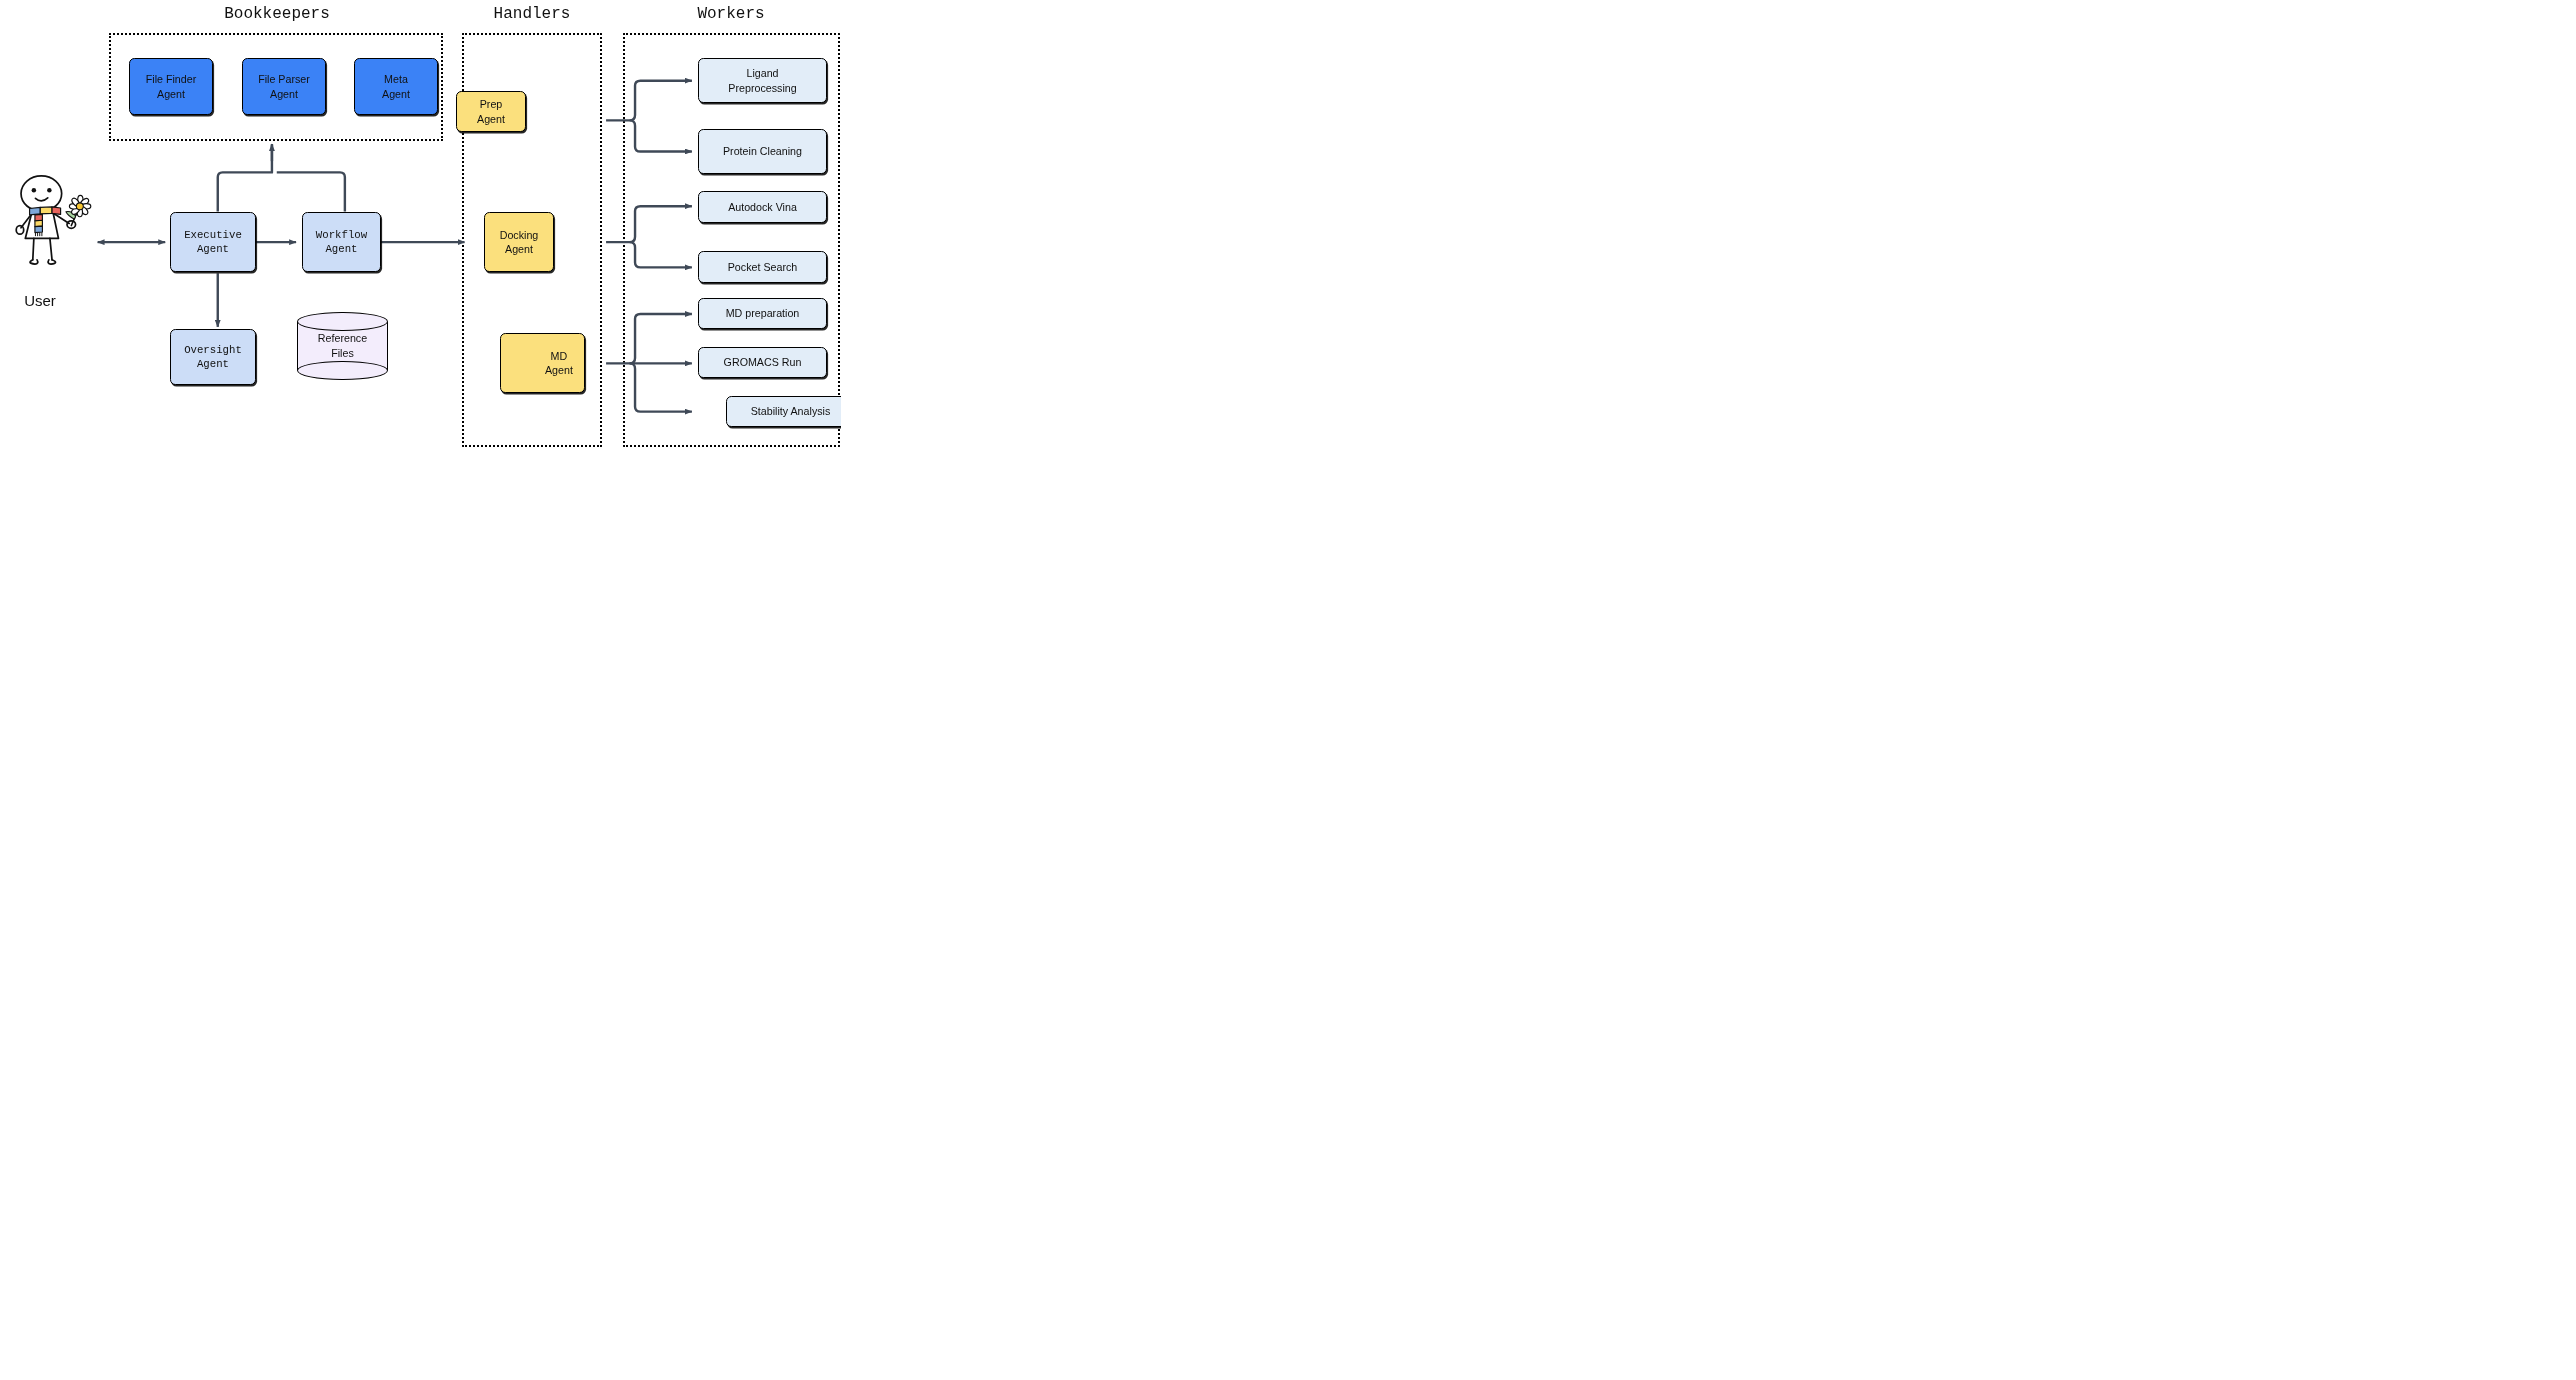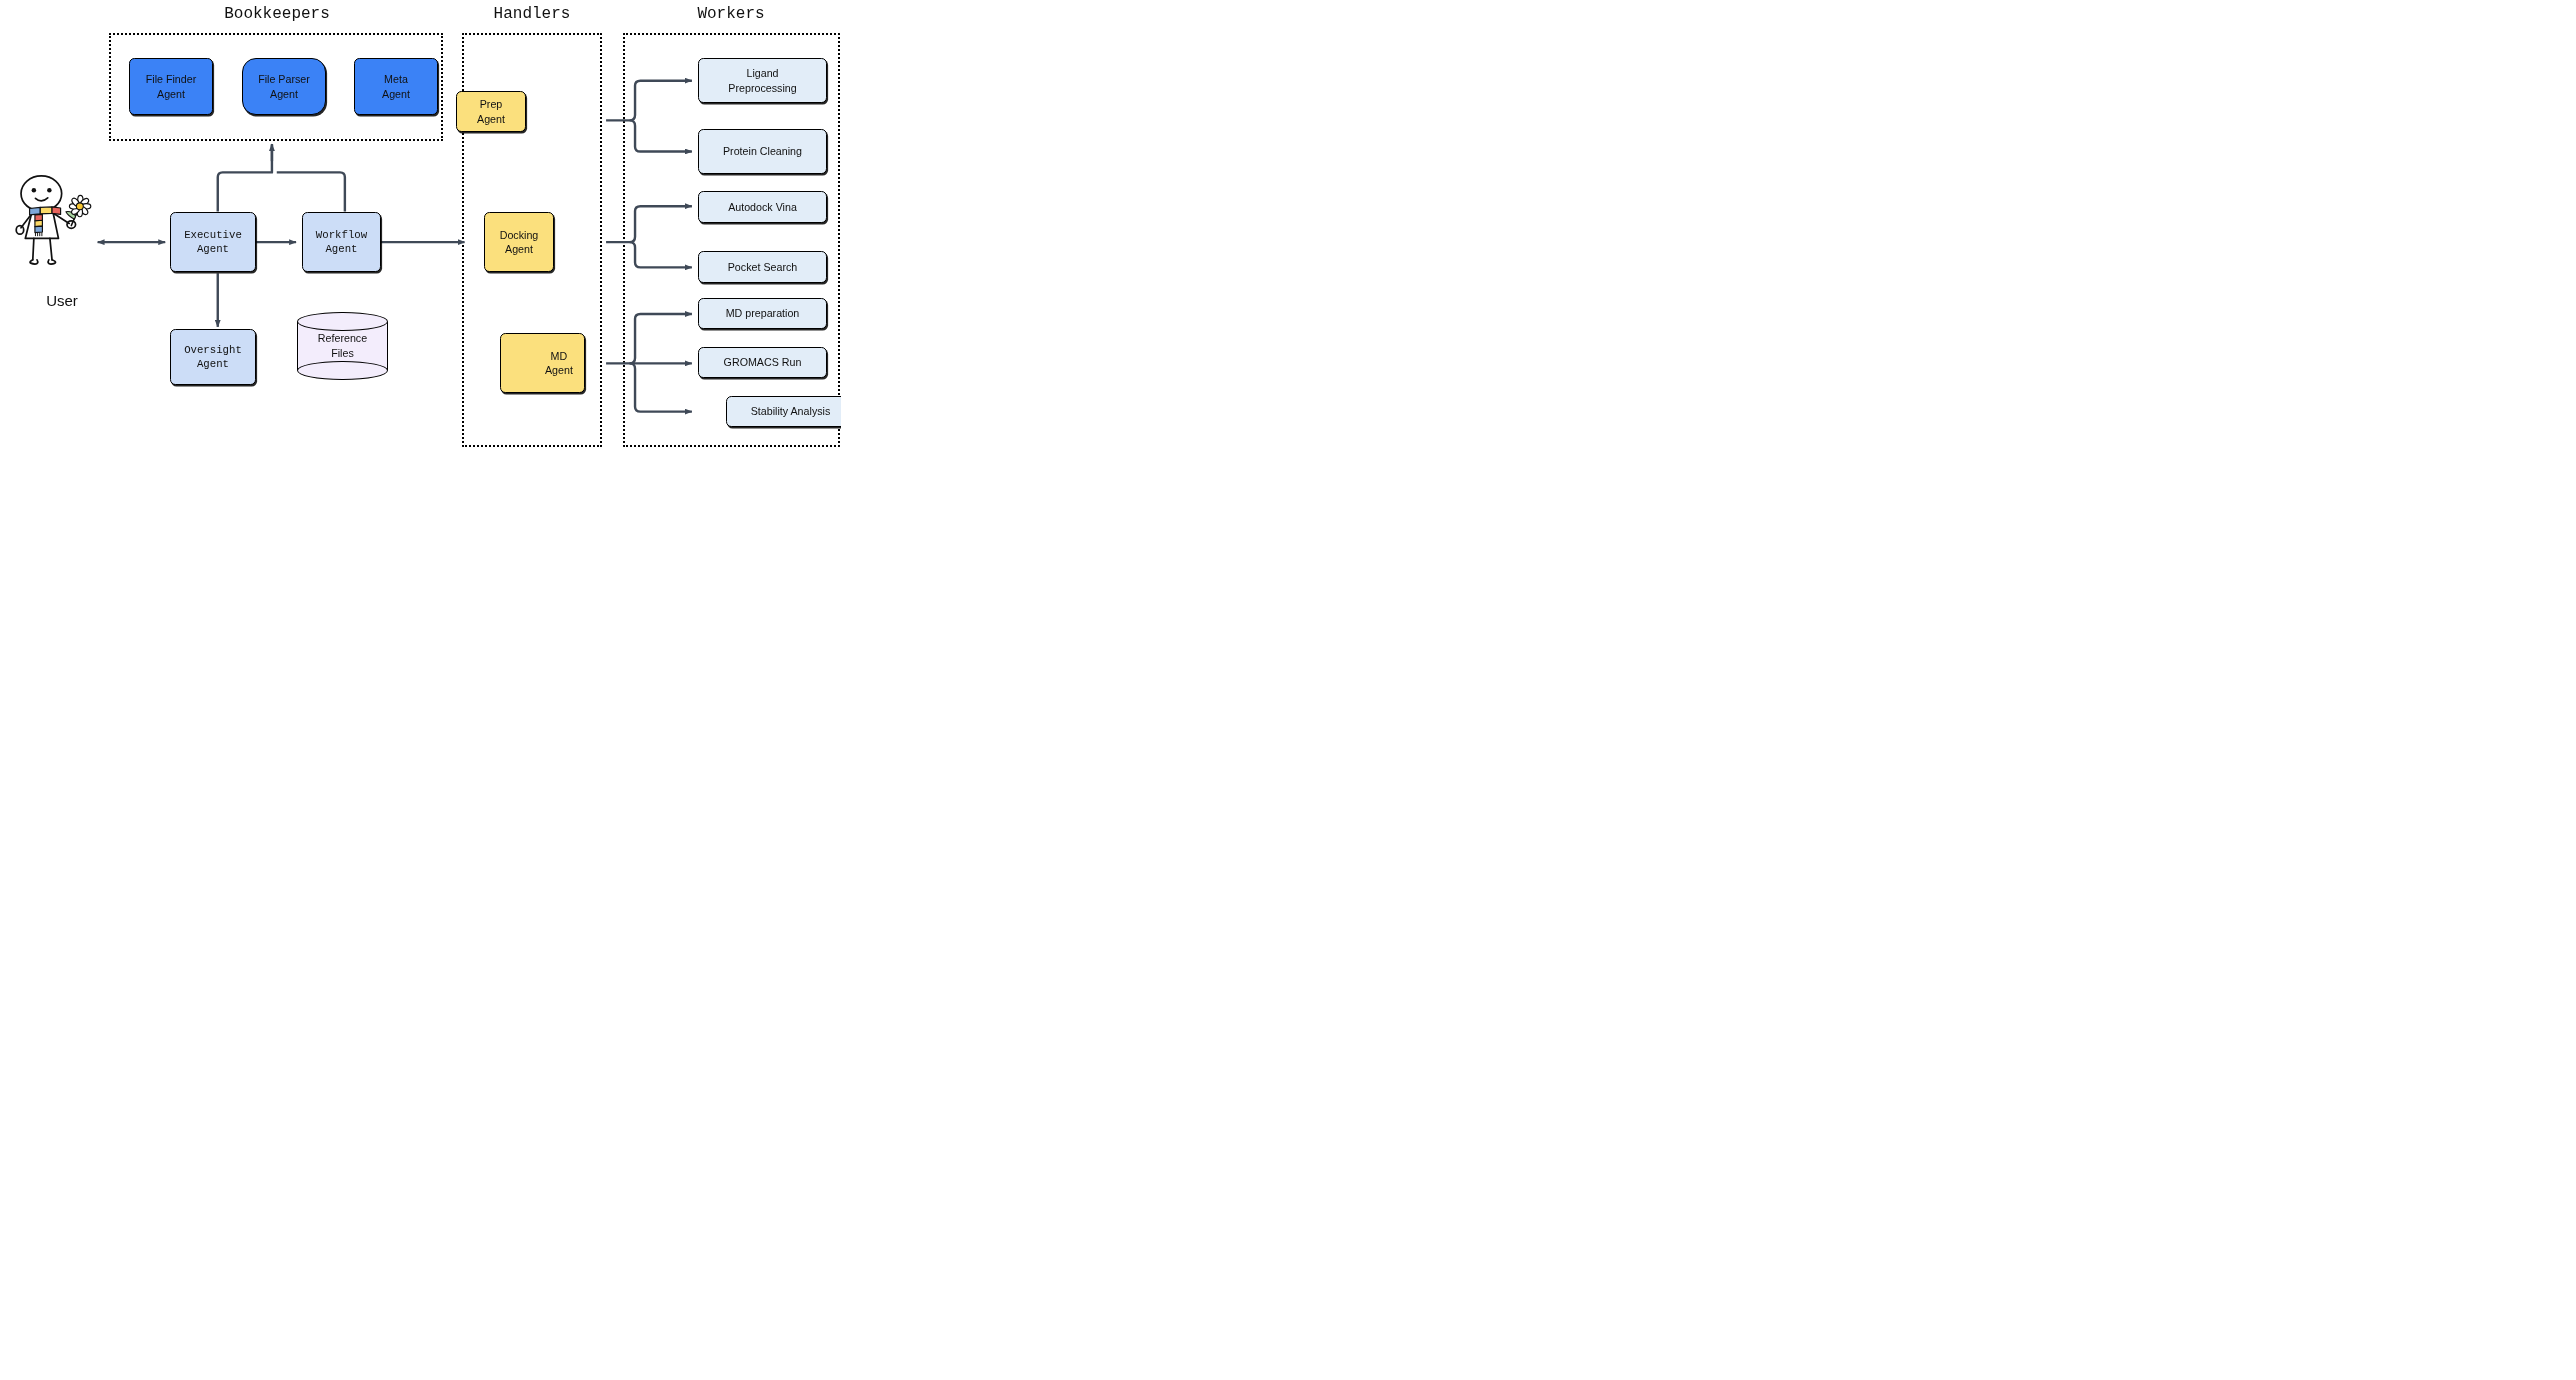--- a/index.html
+++ b/index.html
@@ -117,25 +117,25 @@
           <ellipse cx="136" cy="76" rx="5" ry="8.5" transform="rotate(-40 136 76)"></ellipse>
           <ellipse cx="128" cy="79" rx="5" ry="8.5"></ellipse>
           <ellipse cx="120" cy="76" rx="8.5" ry="5" transform="rotate(-40 120 76)"></ellipse>
           <ellipse cx="117" cy="68" rx="8.5" ry="5"></ellipse>
           <ellipse cx="120" cy="60" rx="5" ry="8.5" transform="rotate(-40 120 60)"></ellipse>
         </g>
         <circle cx="128" cy="68" r="6.5" fill="#F5C531" stroke-width="2"></circle>
       </g>
     </g>
   </svg>
-  <div class="userlbl" style="left:62px;top:292px;">User</div>
+  <div class="userlbl" style="left:40px;top:292px;">User</div>
 
   <div class="node pink" style="left:129px;top:58px;width:84px;height:57px;white-space:pre-line;">File Finder
 Agent</div>
-  <div class="node pink" style="left:242px;top:58px;width:84px;height:57px;white-space:pre-line;border-radius:14px;">File Parser
+  <div class="node pink" style="left:242px;top:58px;width:84px;height:57px;white-space:pre-line;">File Parser
 Agent</div>
   <div class="node pink" style="left:354px;top:58px;width:84px;height:57px;white-space:pre-line;">Meta
 Agent</div>
 
   <div class="node blue" style="left:170px;top:212px;width:86px;height:60px;white-space:pre-line;">Executive
 Agent</div>
   <div class="node blue" style="left:302px;top:212px;width:79px;height:60px;white-space:pre-line;">Workflow
 Agent</div>
   <div class="node blue" style="left:170px;top:329px;width:86px;height:56px;white-space:pre-line;">Oversight
 Agent</div>

